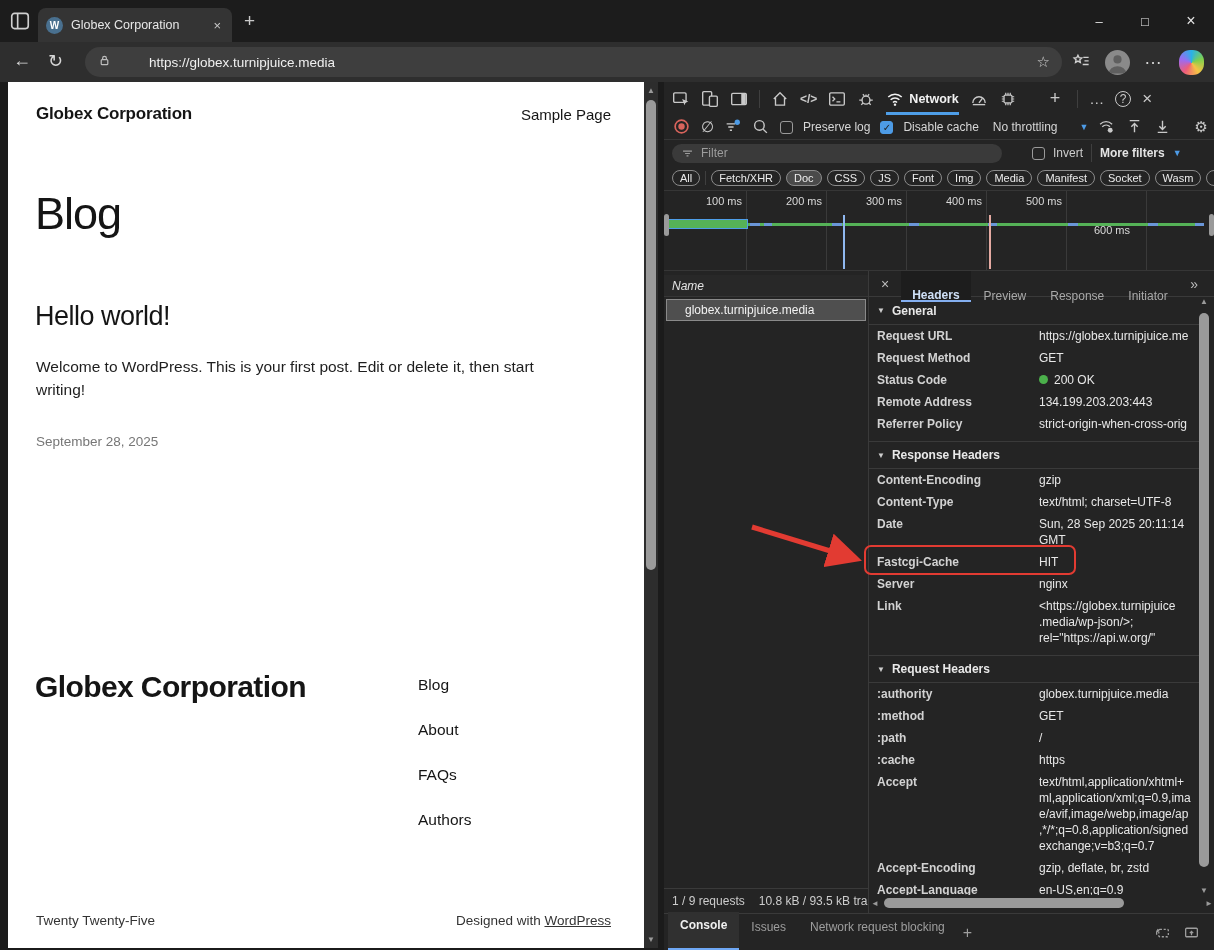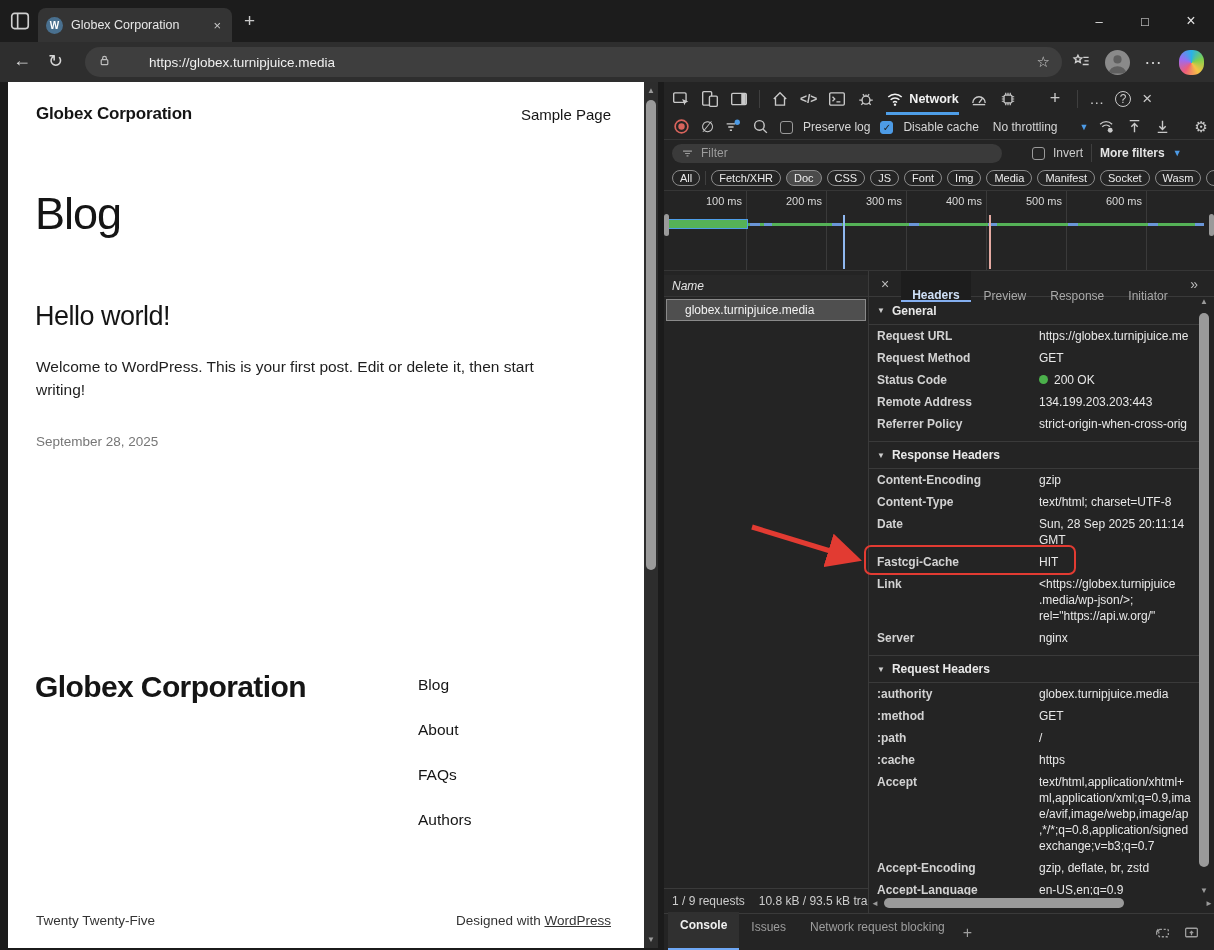--- a/index.html
+++ b/index.html
@@ -337,21 +337,21 @@
       <div class="gline" style="left:162px;"></div>
       <div class="gline" style="left:242px;"></div>
       <div class="gline" style="left:322px;"></div>
       <div class="gline" style="left:402px;"></div>
       <div class="gline" style="left:482px;"></div>
     <span class="tick" style="left:18px;">100 ms</span>
     <span class="tick" style="left:98px;">200 ms</span>
     <span class="tick" style="left:178px;">300 ms</span>
     <span class="tick" style="left:258px;">400 ms</span>
     <span class="tick" style="left:338px;">500 ms</span>
-    <span class="tick" style="left:418px;">600 ms</span>
+    <span class="tick" style="left:406px;margin-top:29px;">600 ms</span>
     <div class="tl-line" style="left:84px;width:456px;"></div>
     <div class="tl-blue" style="left:86px;width:10px;"></div>
       <div class="tl-blue" style="left:100px;width:8px;"></div>
       <div class="tl-blue" style="left:168px;width:10px;"></div>
       <div class="tl-blue" style="left:245px;width:10px;"></div>
       <div class="tl-blue" style="left:324px;width:9px;"></div>
       <div class="tl-blue" style="left:404px;width:10px;"></div>
       <div class="tl-blue" style="left:484px;width:10px;"></div>
       <div class="tl-blue" style="left:531px;width:9px;"></div>
     <div class="tl-bar"></div>
@@ -420,29 +420,29 @@
           </div>
         <div class="hr wrap">
             <span class="k">Date</span>
             <span class="v">Sun, 28 Sep 2025 20:11:14
 GMT</span>
           </div>
         <div class="hr">
             <span class="k">Fastcgi-Cache</span>
             <span class="v">HIT</span>
           </div>
+        <div class="hr">
+            <span class="k">Server</span>
+            <span class="v">nginx</span>
+          </div>
         <div class="hr wrap">
             <span class="k">Link</span>
             <span class="v">&lt;https://globex.turnipjuice
 .media/wp-json/&gt;;
 rel="https://api.w.org/"</span>
-          </div>
-        <div class="hr">
-            <span class="k">Server</span>
-            <span class="v">nginx</span>
           </div>
       </div>
 
       <div class="sec gap">
         <div class="sec-h">
             <span class="tri">▼</span>
             <span>Request Headers</span>
           </div>
         <div class="hr">
             <span class="k">:authority</span>

